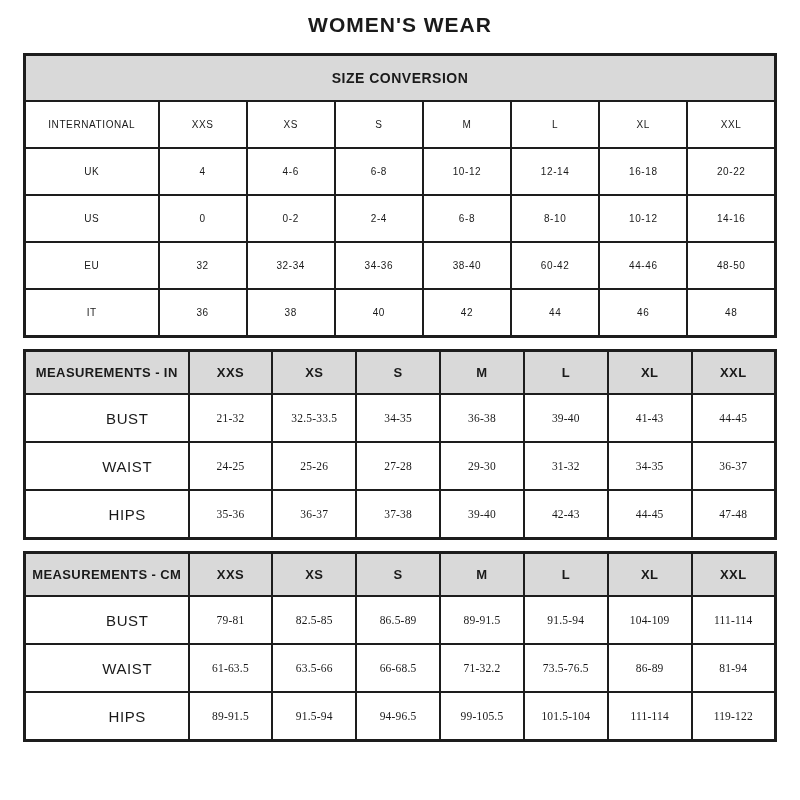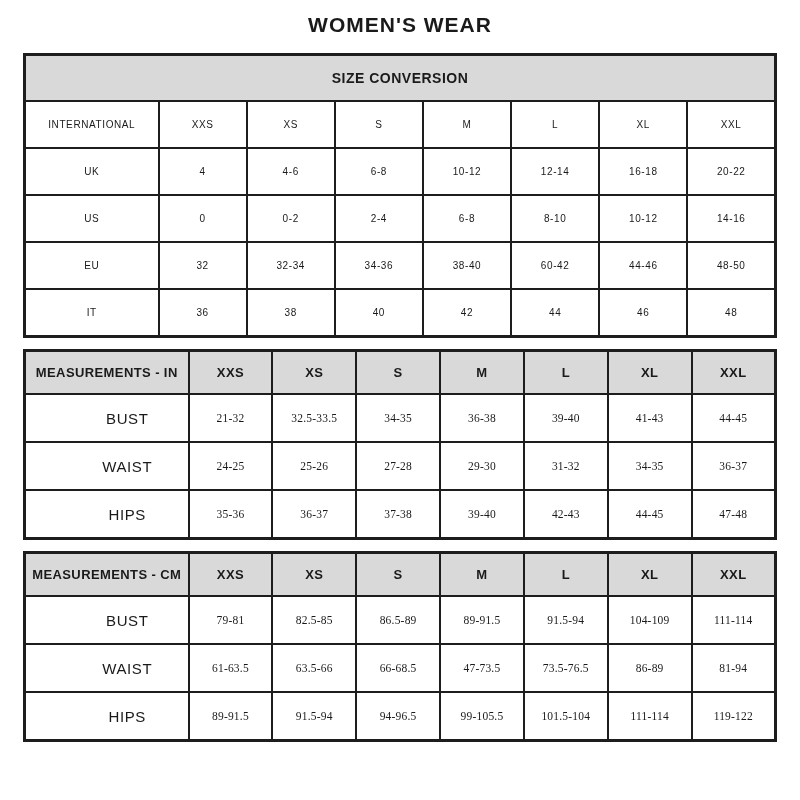--- a/index.html
+++ b/index.html
@@ -195,21 +195,21 @@
           <td>89-91.5</td>
           <td>91.5-94</td>
           <td>104-109</td>
           <td>111-114</td>
         </tr>
         <tr>
           <th>WAIST</th>
           <td>61-63.5</td>
           <td>63.5-66</td>
           <td>66-68.5</td>
-          <td>47-73.5</td>
+          <td>71-32.2</td>
           <td>73.5-76.5</td>
           <td>86-89</td>
           <td>81-94</td>
         </tr>
         <tr>
           <th>HIPS</th>
           <td>89-91.5</td>
           <td>91.5-94</td>
           <td>94-96.5</td>
           <td>99-105.5</td>

